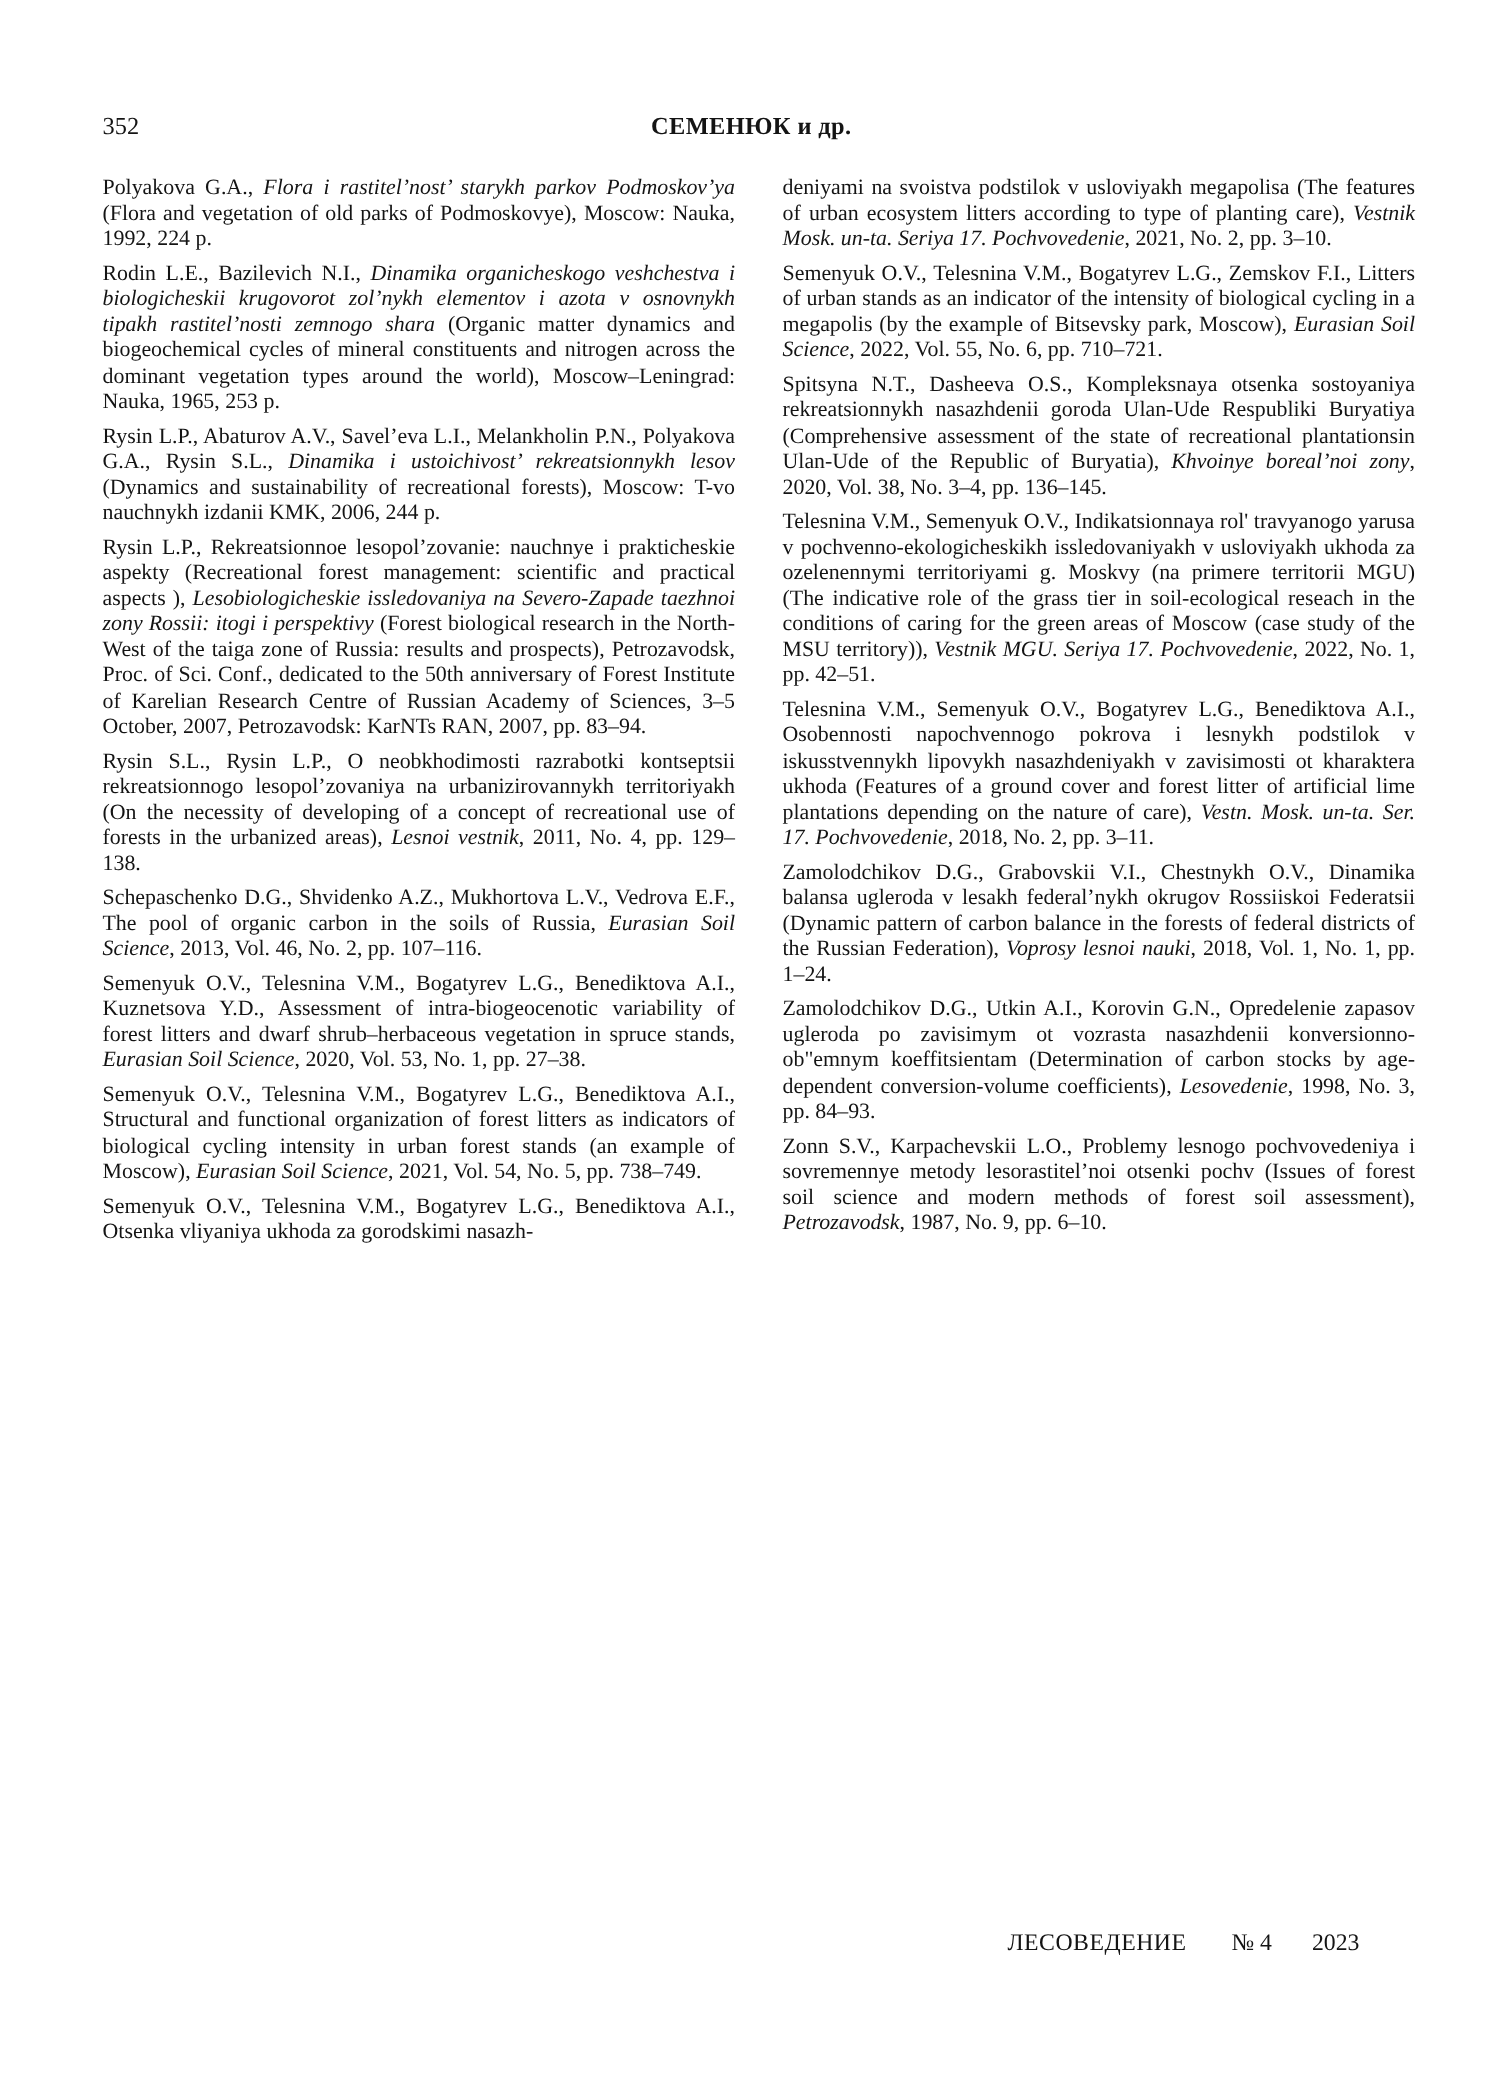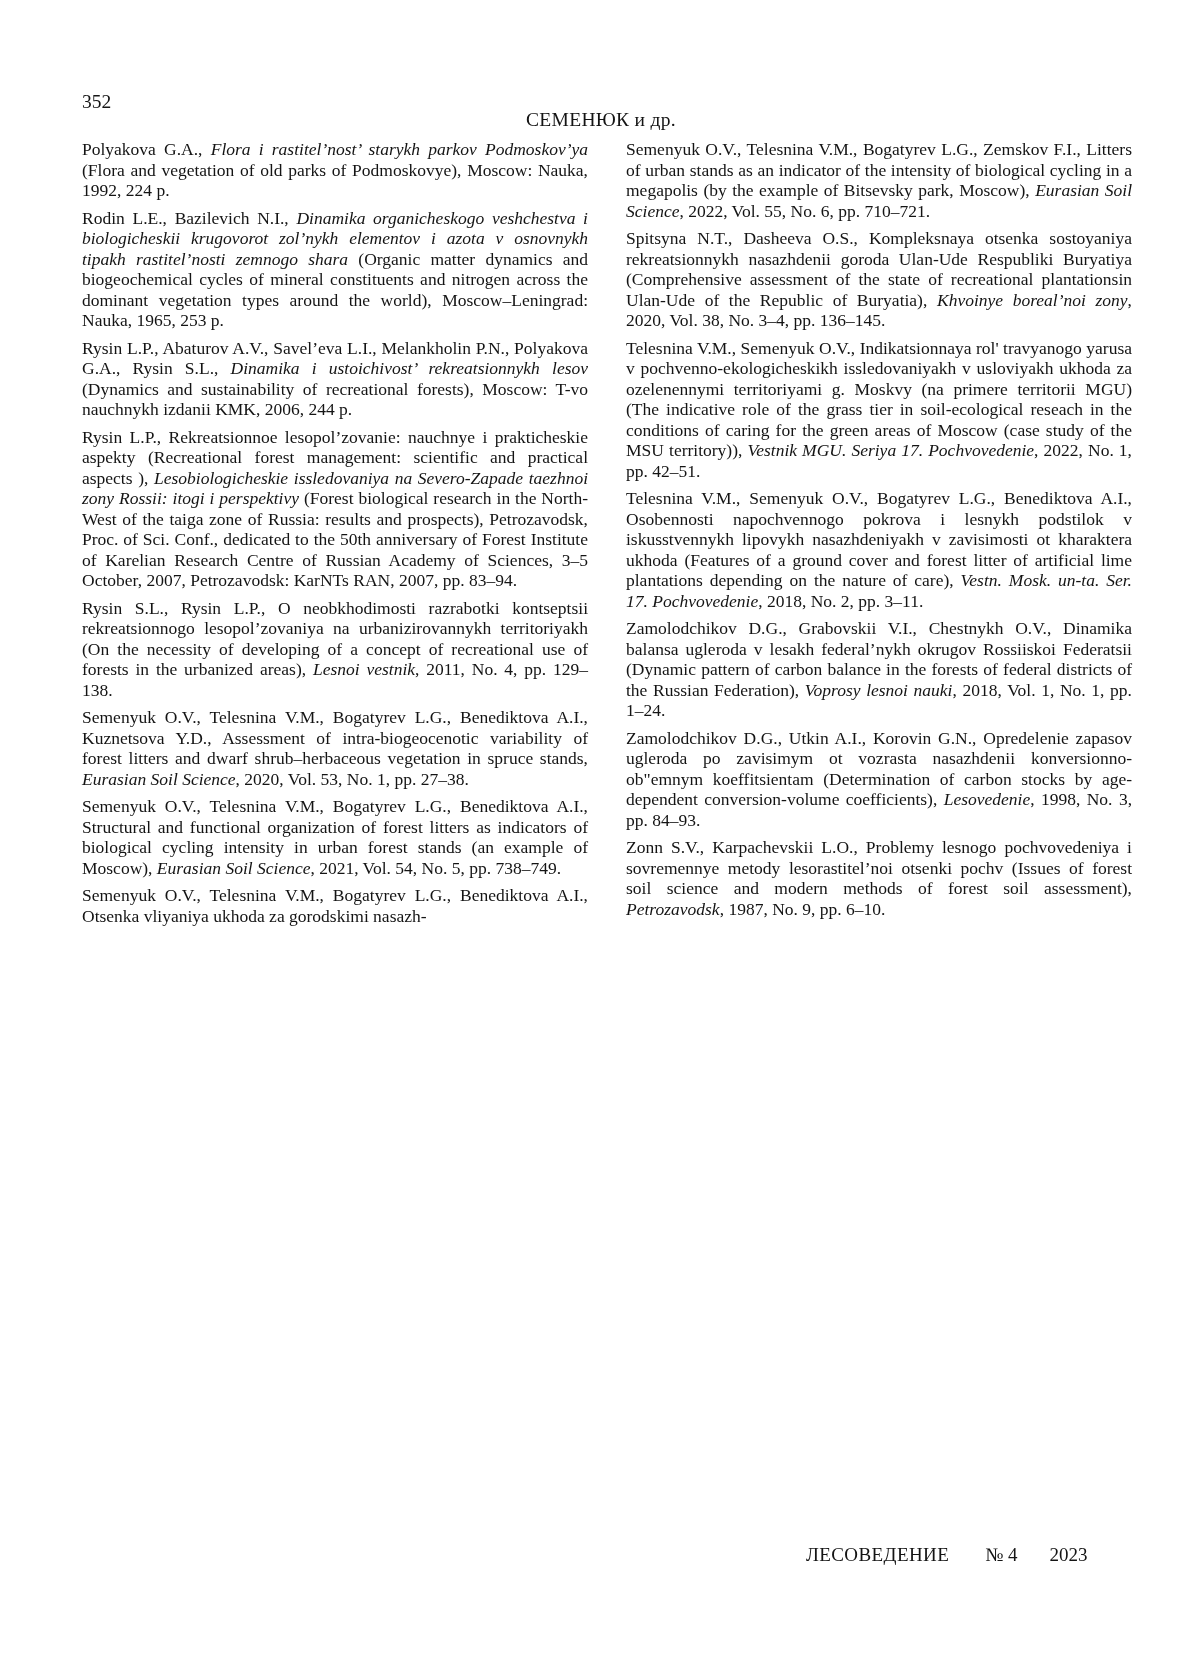--- a/index.html
+++ b/index.html
@@ -23,23 +23,24 @@
   }
   .page-number {
     position: absolute;
     left: 0;
     top: 0;
   }
   .running-title {
     position: absolute;
     left: 0;
     right: 0;
-    top: 18px;
+    top: 0;
     text-align: center;
     letter-spacing: 0.3px;
+    font-weight: bold;
   }
   .columns {
     position: absolute;
     top: 139px;
     left: 82px;
     width: 1038px;
     display: flex;
     gap: 38px;
   }
   .column {
@@ -79,25 +80,27 @@
     <span class="running-title">СЕМЕНЮК и др.</span>
   </div>
 
   <main class="columns">
     <div class="column" id="col-left">
         <p class="reference"><span>Polyakova G.A., </span><em>Flora i rastitel’nost’ starykh parkov Podmoskov’ya</em><span> (Flora and vegetation of old parks of Podmoskovye), Moscow: Nauka, 1992, 224 p.</span></p>
         <p class="reference"><span>Rodin L.E., Bazilevich N.I., </span><em>Dinamika organicheskogo veshchestva i biologicheskii krugovorot zol’nykh elementov i azota v osnovnykh tipakh rastitel’nosti zemnogo shara</em><span> (Organic matter dynamics and biogeochemical cycles of mineral constituents and nitrogen across the dominant vegetation types around the world), Moscow–Leningrad: Nauka, 1965, 253 p.</span></p>
         <p class="reference"><span>Rysin L.P., Abaturov A.V., Savel’eva L.I., Melankholin P.N., Polyakova G.A., Rysin S.L., </span><em>Dinamika i ustoichivost’ rekreatsionnykh lesov</em><span> (Dynamics and sustainability of recreational forests), Moscow: T-vo nauchnykh izdanii KMK, 2006, 244 p.</span></p>
         <p class="reference"><span>Rysin L.P., Rekreatsionnoe lesopol’zovanie: nauchnye i prakticheskie aspekty (Recreational forest management: scientific and practical aspects ), </span><em>Lesobiologicheskie issledovaniya na Severo-Zapade taezhnoi zony Rossii: itogi i perspektivy</em><span> (Forest biological research in the North-West of the taiga zone of Russia: results and prospects), Petrozavodsk, Proc. of Sci. Conf., dedicated to the 50th anniversary of Forest Institute of Karelian Research Centre of Russian Academy of Sciences, 3–5 October, 2007, Petrozavodsk: KarNTs RAN, 2007, pp. 83–94.</span></p>
         <p class="reference"><span>Rysin S.L., Rysin L.P., O neobkhodimosti razrabotki kontseptsii rekreatsionnogo lesopol’zovaniya na urbanizirovannykh territoriyakh (On the necessity of developing of a concept of recreational use of forests in the urbanized areas), </span><em>Lesnoi vestnik</em><span>, 2011, No. 4, pp. 129–138.</span></p>
+        <p class="reference"><span>Schepaschenko D.G., Shvidenko A.Z., Mukhortova L.V., Vedrova E.F., The pool of organic carbon in the soils of Russia, </span><em>Eurasian Soil Science</em><span>, 2013, Vol. 46, No. 2, pp. 107–116.</span></p>
         <p class="reference"><span>Semenyuk O.V., Telesnina V.M., Bogatyrev L.G., Benediktova A.I., Kuznetsova Y.D., Assessment of intra-biogeocenotic variability of forest litters and dwarf shrub–herbaceous vegetation in spruce stands, </span><em>Eurasian Soil Science</em><span>, 2020, Vol. 53, No. 1, pp. 27–38.</span></p>
         <p class="reference"><span>Semenyuk O.V., Telesnina V.M., Bogatyrev L.G., Benediktova A.I., Structural and functional organization of forest litters as indicators of biological cycling intensity in urban forest stands (an example of Moscow), </span><em>Eurasian Soil Science</em><span>, 2021, Vol. 54, No. 5, pp. 738–749.</span></p>
         <p class="reference"><span>Semenyuk O.V., Telesnina V.M., Bogatyrev L.G., Benediktova A.I., Otsenka vliyaniya ukhoda za gorodskimi nasazh-</span></p>
       </div>
     <div class="column" id="col-right">
+        <p class="reference"><span>deniyami na svoistva podstilok v usloviyakh megapolisa (The features of urban ecosystem litters according to type of planting care), </span><em>Vestnik Mosk. un-ta. Seriya 17. Pochvovedenie</em><span>, 2021, No. 2, pp. 3–10.</span></p>
         <p class="reference"><span>Semenyuk O.V., Telesnina V.M., Bogatyrev L.G., Zemskov F.I., Litters of urban stands as an indicator of the intensity of biological cycling in a megapolis (by the example of Bitsevsky park, Moscow), </span><em>Eurasian Soil Science</em><span>, 2022, Vol. 55, No. 6, pp. 710–721.</span></p>
         <p class="reference"><span>Spitsyna N.T., Dasheeva O.S., Kompleksnaya otsenka sostoyaniya rekreatsionnykh nasazhdenii goroda Ulan-Ude Respubliki Buryatiya (Comprehensive assessment of the state of recreational plantationsin Ulan-Ude of the Republic of Buryatia), </span><em>Khvoinye boreal’noi zony</em><span>, 2020, Vol. 38, No. 3–4, pp. 136–145.</span></p>
         <p class="reference"><span>Telesnina V.M., Semenyuk O.V., Indikatsionnaya rol' travyanogo yarusa v pochvenno-ekologicheskikh issledovaniyakh v usloviyakh ukhoda za ozelenennymi territoriyami g. Moskvy (na primere territorii MGU) (The indicative role of the grass tier in soil-ecological reseach in the conditions of caring for the green areas of Moscow (case study of the MSU territory)), </span><em>Vestnik MGU. Seriya 17. Pochvovedenie</em><span>, 2022, No. 1, pp. 42–51.</span></p>
         <p class="reference"><span>Telesnina V.M., Semenyuk O.V., Bogatyrev L.G., Benediktova A.I., Osobennosti napochvennogo pokrova i lesnykh podstilok v iskusstvennykh lipovykh nasazhdeniyakh v zavisimosti ot kharaktera ukhoda (Features of a ground cover and forest litter of artificial lime plantations depending on the nature of care), </span><em>Vestn. Mosk. un-ta. Ser. 17. Pochvovedenie</em><span>, 2018, No. 2, pp. 3–11.</span></p>
         <p class="reference"><span>Zamolodchikov D.G., Grabovskii V.I., Chestnykh O.V., Dinamika balansa ugleroda v lesakh federal’nykh okrugov Rossiiskoi Federatsii (Dynamic pattern of carbon balance in the forests of federal districts of the Russian Federation), </span><em>Voprosy lesnoi nauki</em><span>, 2018, Vol. 1, No. 1, pp. 1–24.</span></p>
         <p class="reference"><span>Zamolodchikov D.G., Utkin A.I., Korovin G.N., Opredelenie zapasov ugleroda po zavisimym ot vozrasta nasazhdenii konversionno-ob"emnym koeffitsientam (Determination of carbon stocks by age-dependent conversion-volume coefficients), </span><em>Lesovedenie</em><span>, 1998, No. 3, pp. 84–93.</span></p>
         <p class="reference"><span>Zonn S.V., Karpachevskii L.O., Problemy lesnogo pochvovedeniya i sovremennye metody lesorastitel’noi otsenki pochv (Issues of forest soil science and modern methods of forest soil assessment), </span><em>Petrozavodsk</em><span>, 1987, No. 9, pp. 6–10.</span></p>
       </div>
   </main>
 

